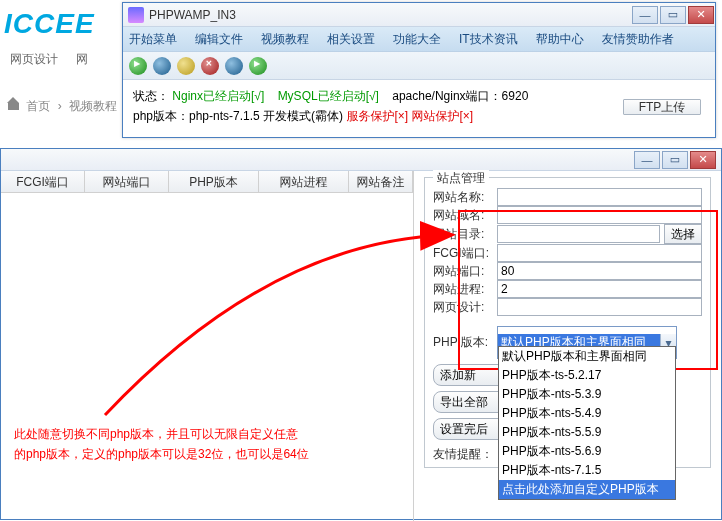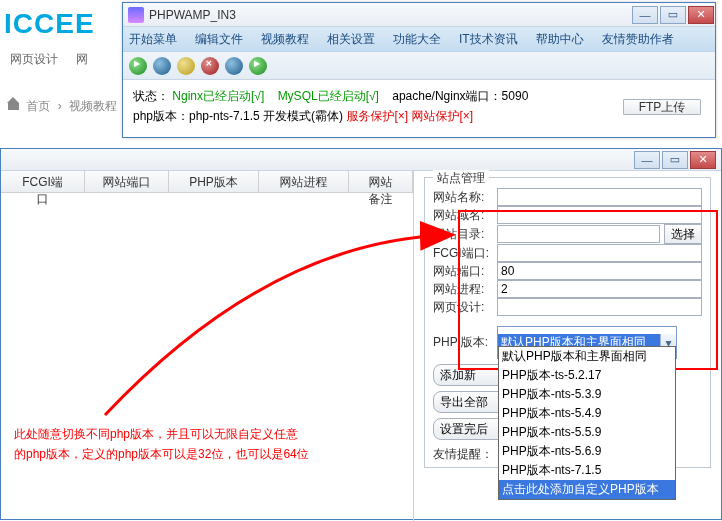--- a/index.html
+++ b/index.html
@@ -1,19 +1,19 @@
 <!DOCTYPE html>
 <html><head>
 <meta charset="utf-8">
 <style>
 *{box-sizing:border-box;margin:0;padding:0;font-family:"Microsoft YaHei",SimSun,Arial,sans-serif;font-size:12px}
 body{background:#fff;width:722px;height:521px;position:relative;overflow:hidden}
 
 .bg-header{position:absolute;left:0;top:0;width:140px;height:100px;background:#fff}
-.bg-logo{position:absolute;left:4px;top:8px;font-size:28px;font-weight:bold;color:#00a8e1;letter-spacing:1px}
+.bg-logo{position:absolute;left:4px;top:8px;font-size:28px;font-weight:bold;color:#00a8e1;font-style:italic;letter-spacing:1px}
 .bg-nav{position:absolute;left:10px;top:50px;font-size:14px;color:#666}
 .bg-nav span{margin-right:14px}
 .bg-crumb{position:absolute;left:6px;top:98px;color:#888}
 .bg-crumb span{margin:0 2px}
 .home-icon{display:inline-block;width:11px;height:11px;position:relative;margin-right:2px}
 .home-icon::before{content:"";position:absolute;left:0;top:4px;width:11px;height:7px;background:#888}
 .home-icon::after{content:"";position:absolute;left:-1px;top:-2px;border-left:6.5px solid transparent;border-right:6.5px solid transparent;border-bottom:6px solid #888}
 
 .app-win{position:absolute;left:122px;top:2px;width:594px;height:136px;border:1px solid #4a7fbf;background:#fff;box-shadow:0 0 3px rgba(0,0,0,.2)}
 .titlebar{height:24px;background:linear-gradient(#f7f9fb,#e9eef5);display:flex;align-items:center;border-bottom:1px solid #c8d5e5}
@@ -36,21 +36,21 @@
 .status-area .green{color:#009a00}
 .status-area .red{color:#e00000}
 .ftp-btn{position:absolute;right:14px;top:96px;width:78px;height:16px;border:1px solid #aab5c2;background:linear-gradient(#fdfdfd,#e9edf1);border-radius:1px;display:flex;align-items:center;justify-content:center;color:#333;cursor:default}
 
 .site-win{position:absolute;left:0;top:148px;width:722px;height:372px;border:1px solid #4a7fbf;background:#fff}
 .site-titlebar{height:22px;background:linear-gradient(#f7f9fb,#e9eef5);display:flex;justify-content:flex-end;align-items:center;padding-right:4px;border-bottom:1px solid #c8d5e5}
 .site-body{display:flex;height:350px}
 
 .left-panel{width:455px;border-right:1px solid #d0d0d0;position:relative}
 .list-header{height:22px;background:linear-gradient(#fafbfc,#ebeef2);border-bottom:1px solid #d0d0d0;display:flex}
-.list-header div{border-right:1px solid #d0d0d0;padding:3px 16px;text-align:center;color:#333}
+.list-header div{border-right:1px solid #d0d0d0;padding:3px 4px;text-align:center;color:#333}
 .c1{width:84px}.c2{width:84px}.c3{width:90px}.c4{width:90px}.c5{flex:1}
 
 .right-panel{flex:1;padding:6px 10px;position:relative}
 .fieldset{border:1px solid #c0c8d0;padding:10px 8px 4px;position:relative}
 .legend{position:absolute;top:-8px;left:8px;background:#fff;padding:0 4px;color:#333}
 .frow{display:flex;align-items:center;margin-bottom:0}
 .frow label{width:64px;text-align:left;color:#333}
 .frow input{flex:1;height:18px;border:1px solid #a8b2bf;background:#fff;padding:0 3px;font-size:12px}
 .sel-btn{width:38px;height:20px;margin-left:4px;border:1px solid #a8b2bf;background:linear-gradient(#fdfdfd,#e9edf1);font-size:12px;display:flex;align-items:center;justify-content:center;cursor:default}
 
@@ -111,21 +111,21 @@
     <span class="tb-icon tb-yellow"></span>
     <span class="tb-icon tb-red"></span>
     <span class="tb-icon tb-blue"></span>
     <span class="tb-icon tb-green"></span>
   </div>
   <div class="status-area">
     <div>
       <span>状态：</span>
       <span class="green">Nginx已经启动[√]</span>&nbsp;&nbsp;&nbsp;
       <span class="green">MySQL已经启动[√]</span>&nbsp;&nbsp;&nbsp;
-      <span>apache/Nginx端口：5090</span>
+      <span>apache/Nginx端口：6920</span>
     </div>
     <div>
       <span>php版本：php-nts-7.1.5 开发模式(霸体) </span>
       <span class="red">服务保护[×] 网站保护[×]</span>
     </div>
   </div>
   <div class="ftp-btn">FTP上传</div>
 </div>
 
 <div class="site-win">

